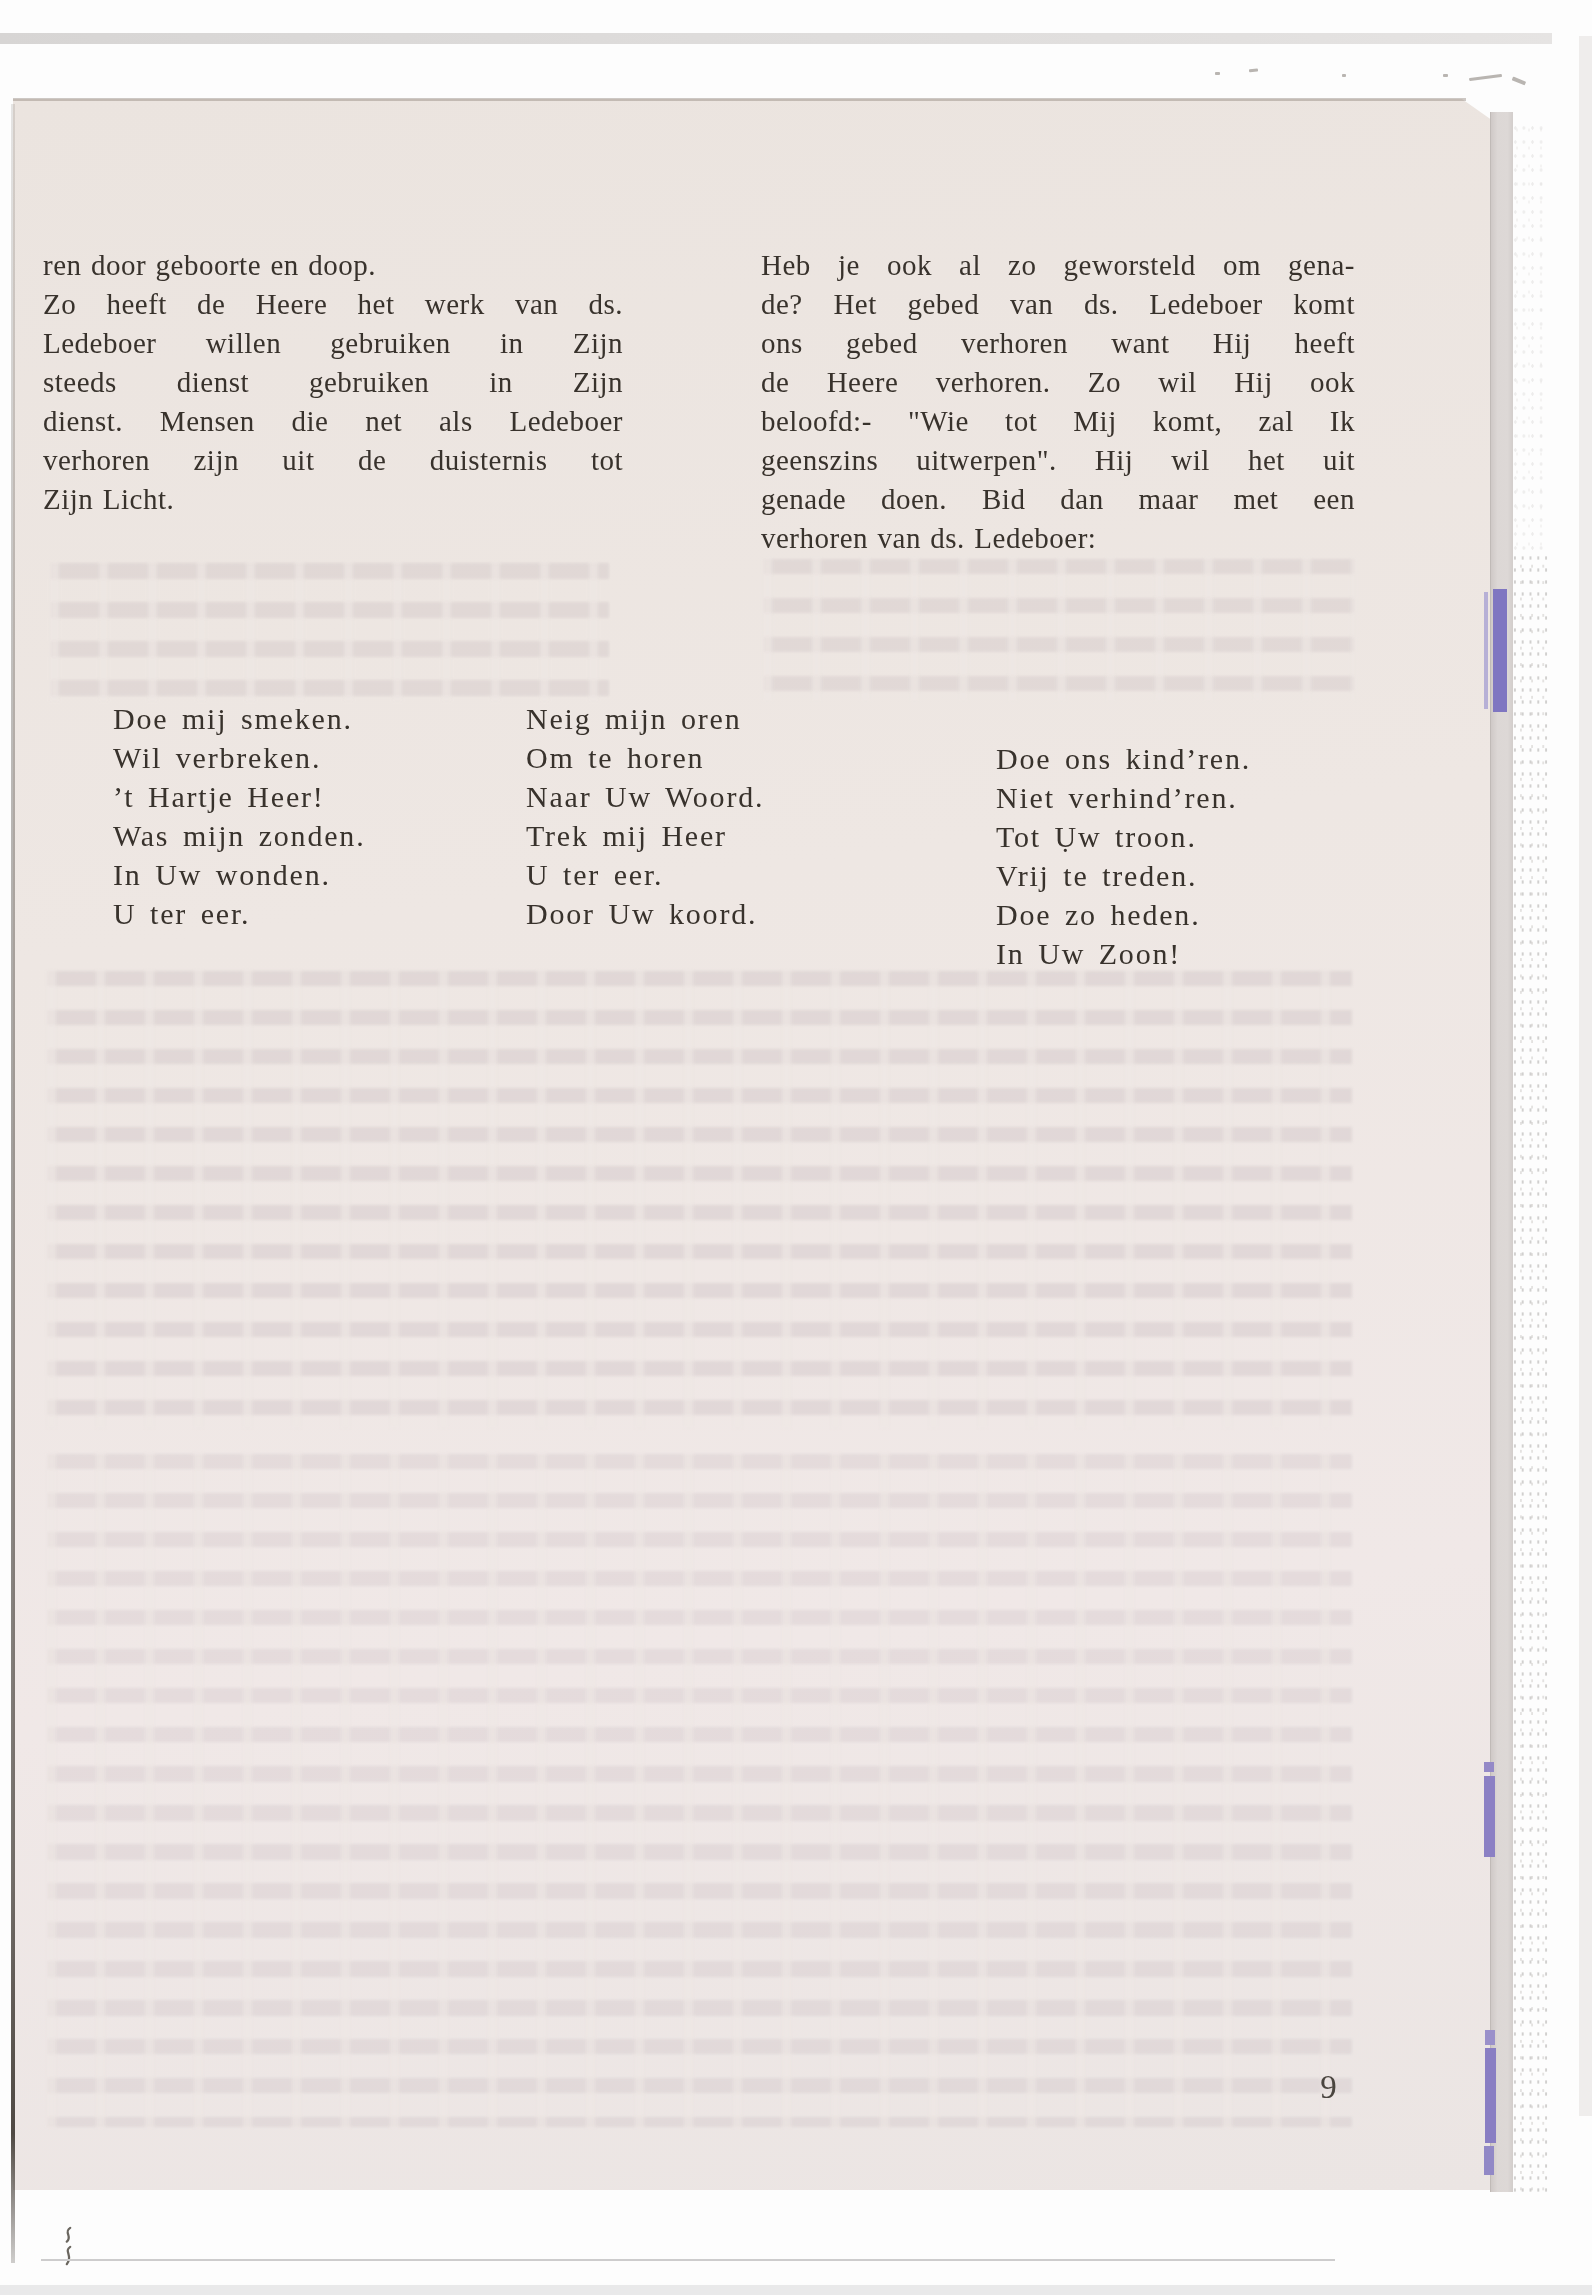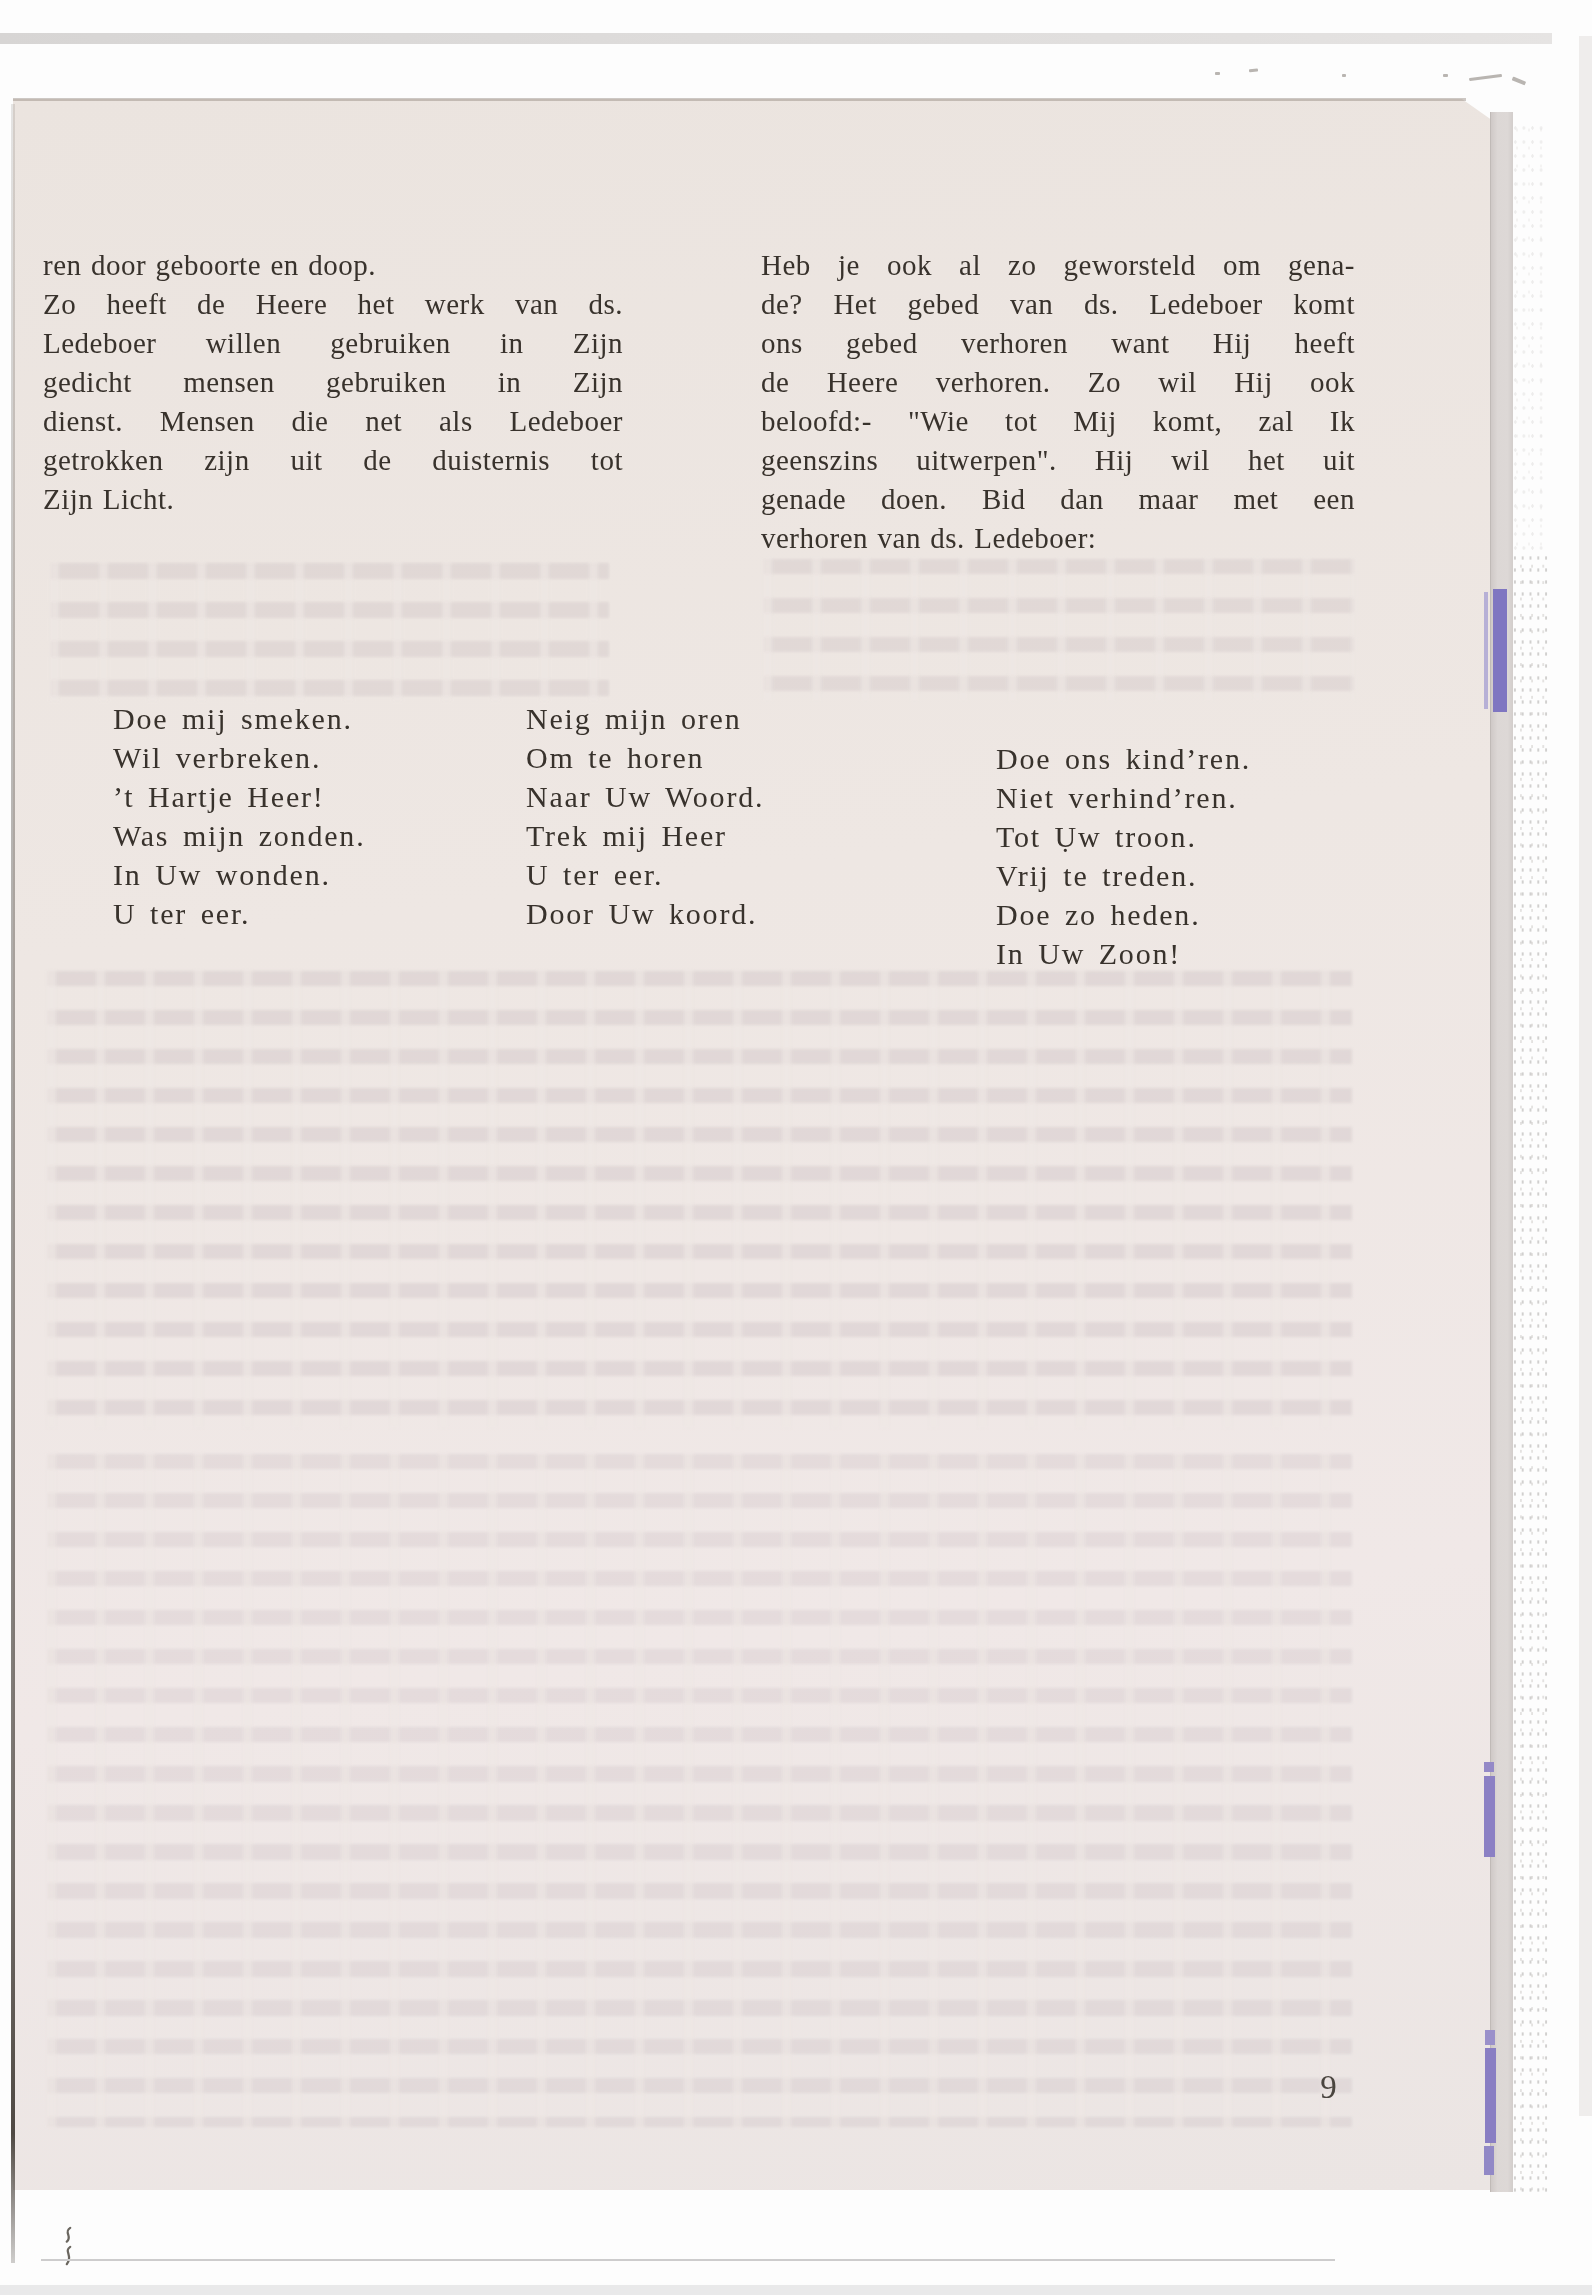--- a/index.html
+++ b/index.html
@@ -83,23 +83,23 @@
       <div class="ghost" style="left: 50px; top: 563px; width: 559px; height: 138px; opacity: 0.95;"></div>
       <div class="ghost" style="left: 763px; top: 559px; width: 592px; height: 142px; opacity: 0.9;"></div>
       <div class="ghost" style="left: 47px; top: 971px; width: 1305px; height: 457px; opacity: 1;"></div>
       <div class="ghost" style="left: 47px; top: 1454px; width: 1305px; height: 673px; opacity: 0.85;"></div>
     </div>
 
   <div class="para para-left">
       <div class="pline nf">ren door geboorte en doop.</div>
       <div class="pline">Zo heeft de Heere het werk van ds.</div>
       <div class="pline">Ledeboer willen gebruiken in Zijn</div>
-      <div class="pline">gedicht mensen gebruiken in Zijn</div>
+      <div class="pline">steeds dienst gebruiken in Zijn</div>
       <div class="pline">dienst. Mensen die net als Ledeboer</div>
-      <div class="pline">getrokken zijn uit de duisternis tot</div>
+      <div class="pline">verhoren zijn uit de duisternis tot</div>
       <div class="pline nf">Zijn Licht.</div>
     </div>
   <div class="para para-right">
       <div class="pline">Heb je ook al zo geworsteld om gena-</div>
       <div class="pline">de? Het gebed van ds. Ledeboer komt</div>
       <div class="pline">ons gebed verhoren want Hij heeft</div>
       <div class="pline">de Heere verhoren. Zo wil Hij ook</div>
       <div class="pline">beloofd:- "Wie tot Mij komt, zal Ik</div>
       <div class="pline">geenszins uitwerpen". Hij wil het uit</div>
       <div class="pline">genade doen. Bid dan maar met een</div>

